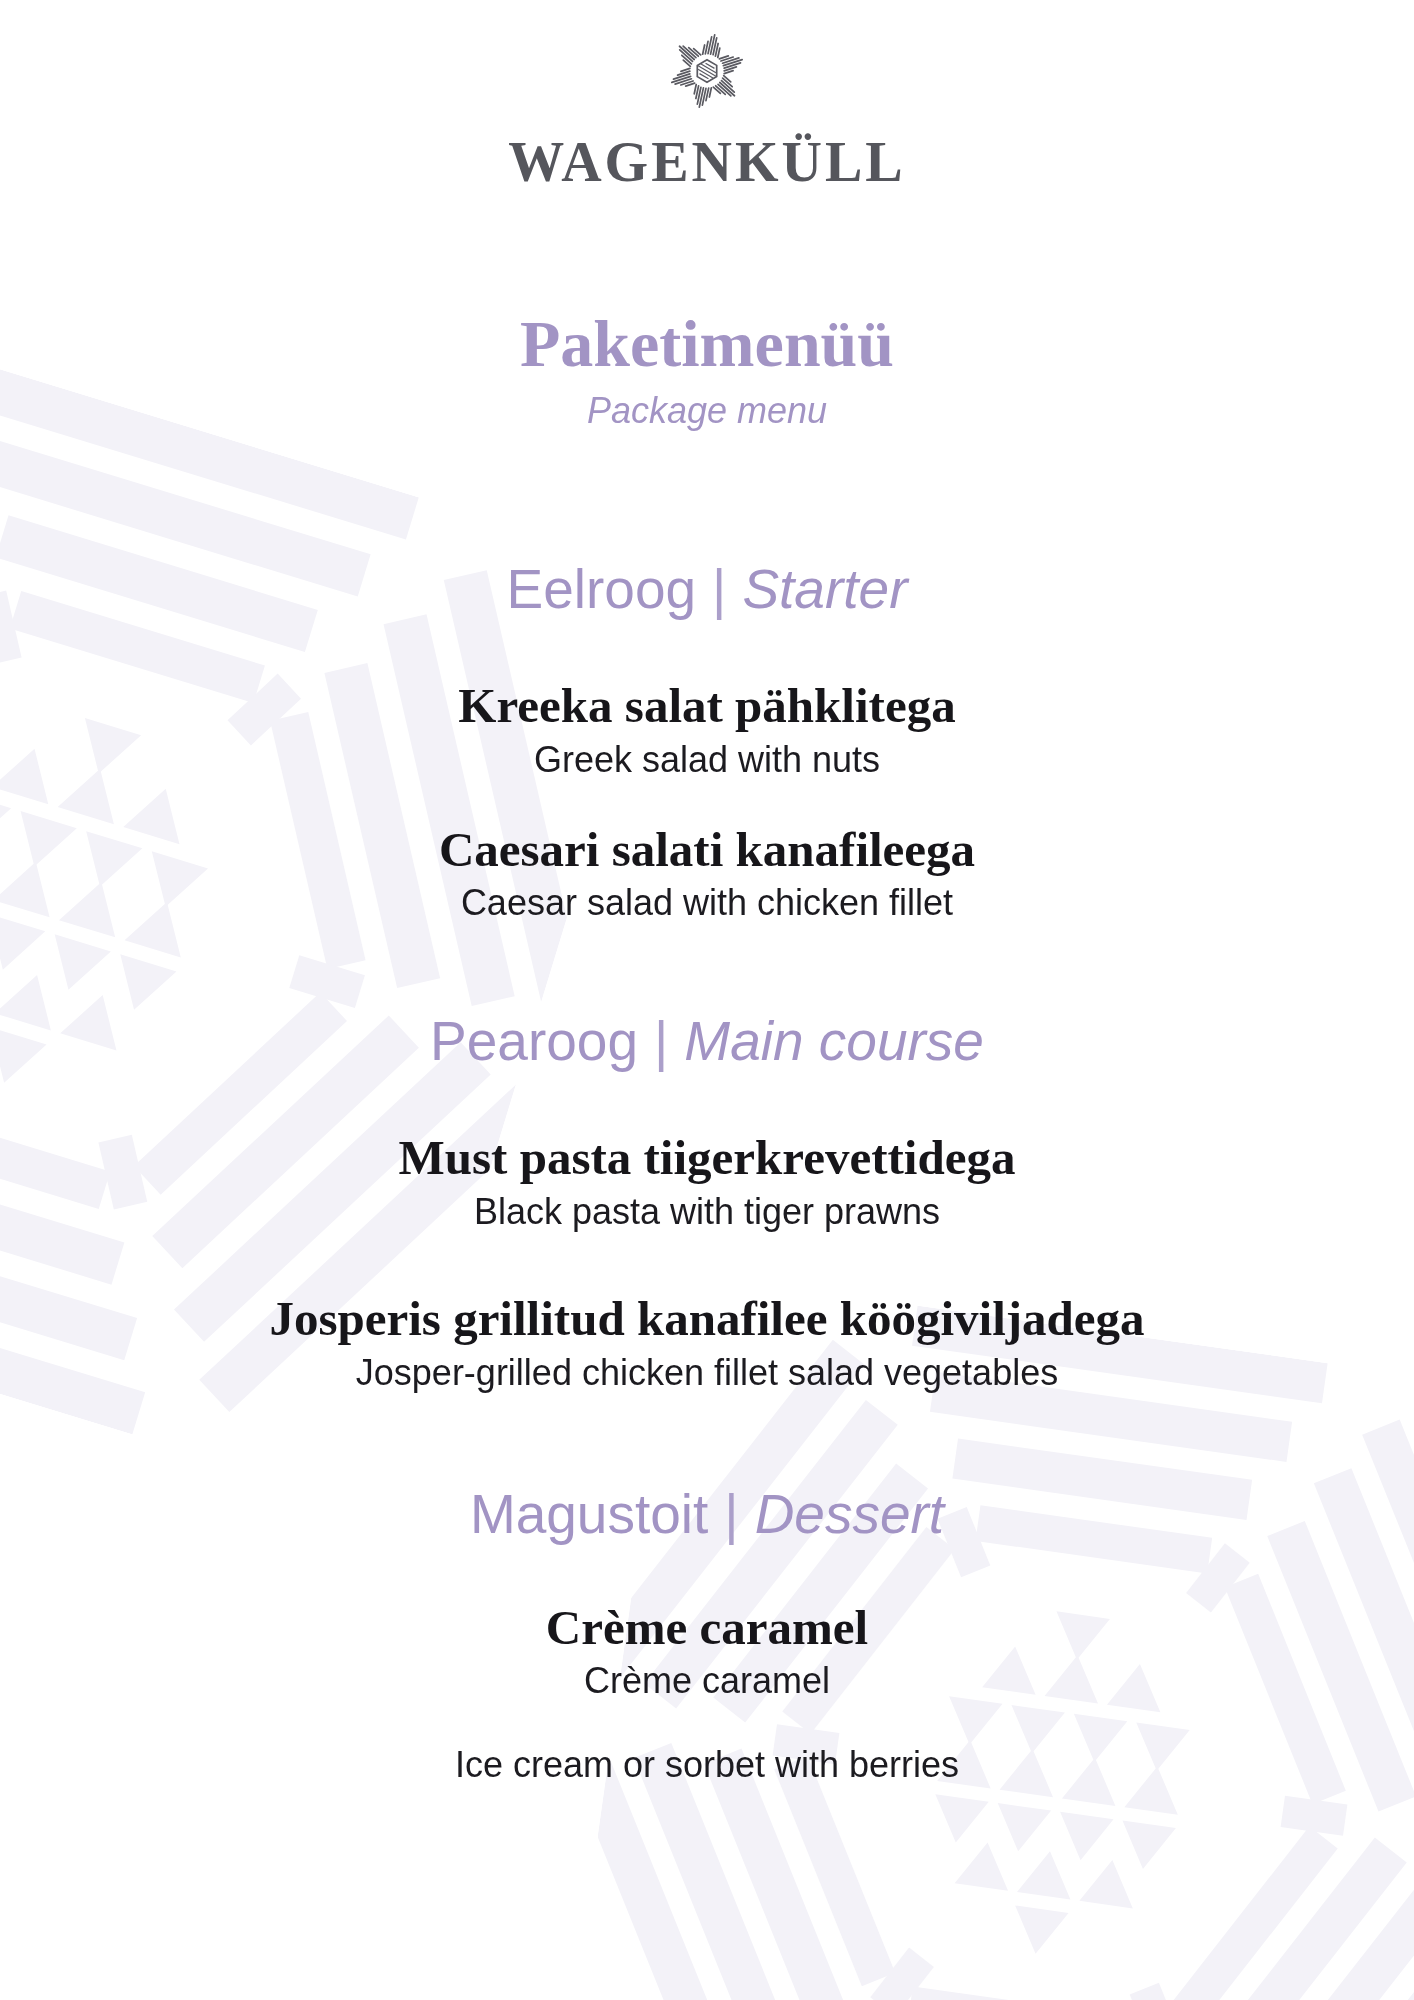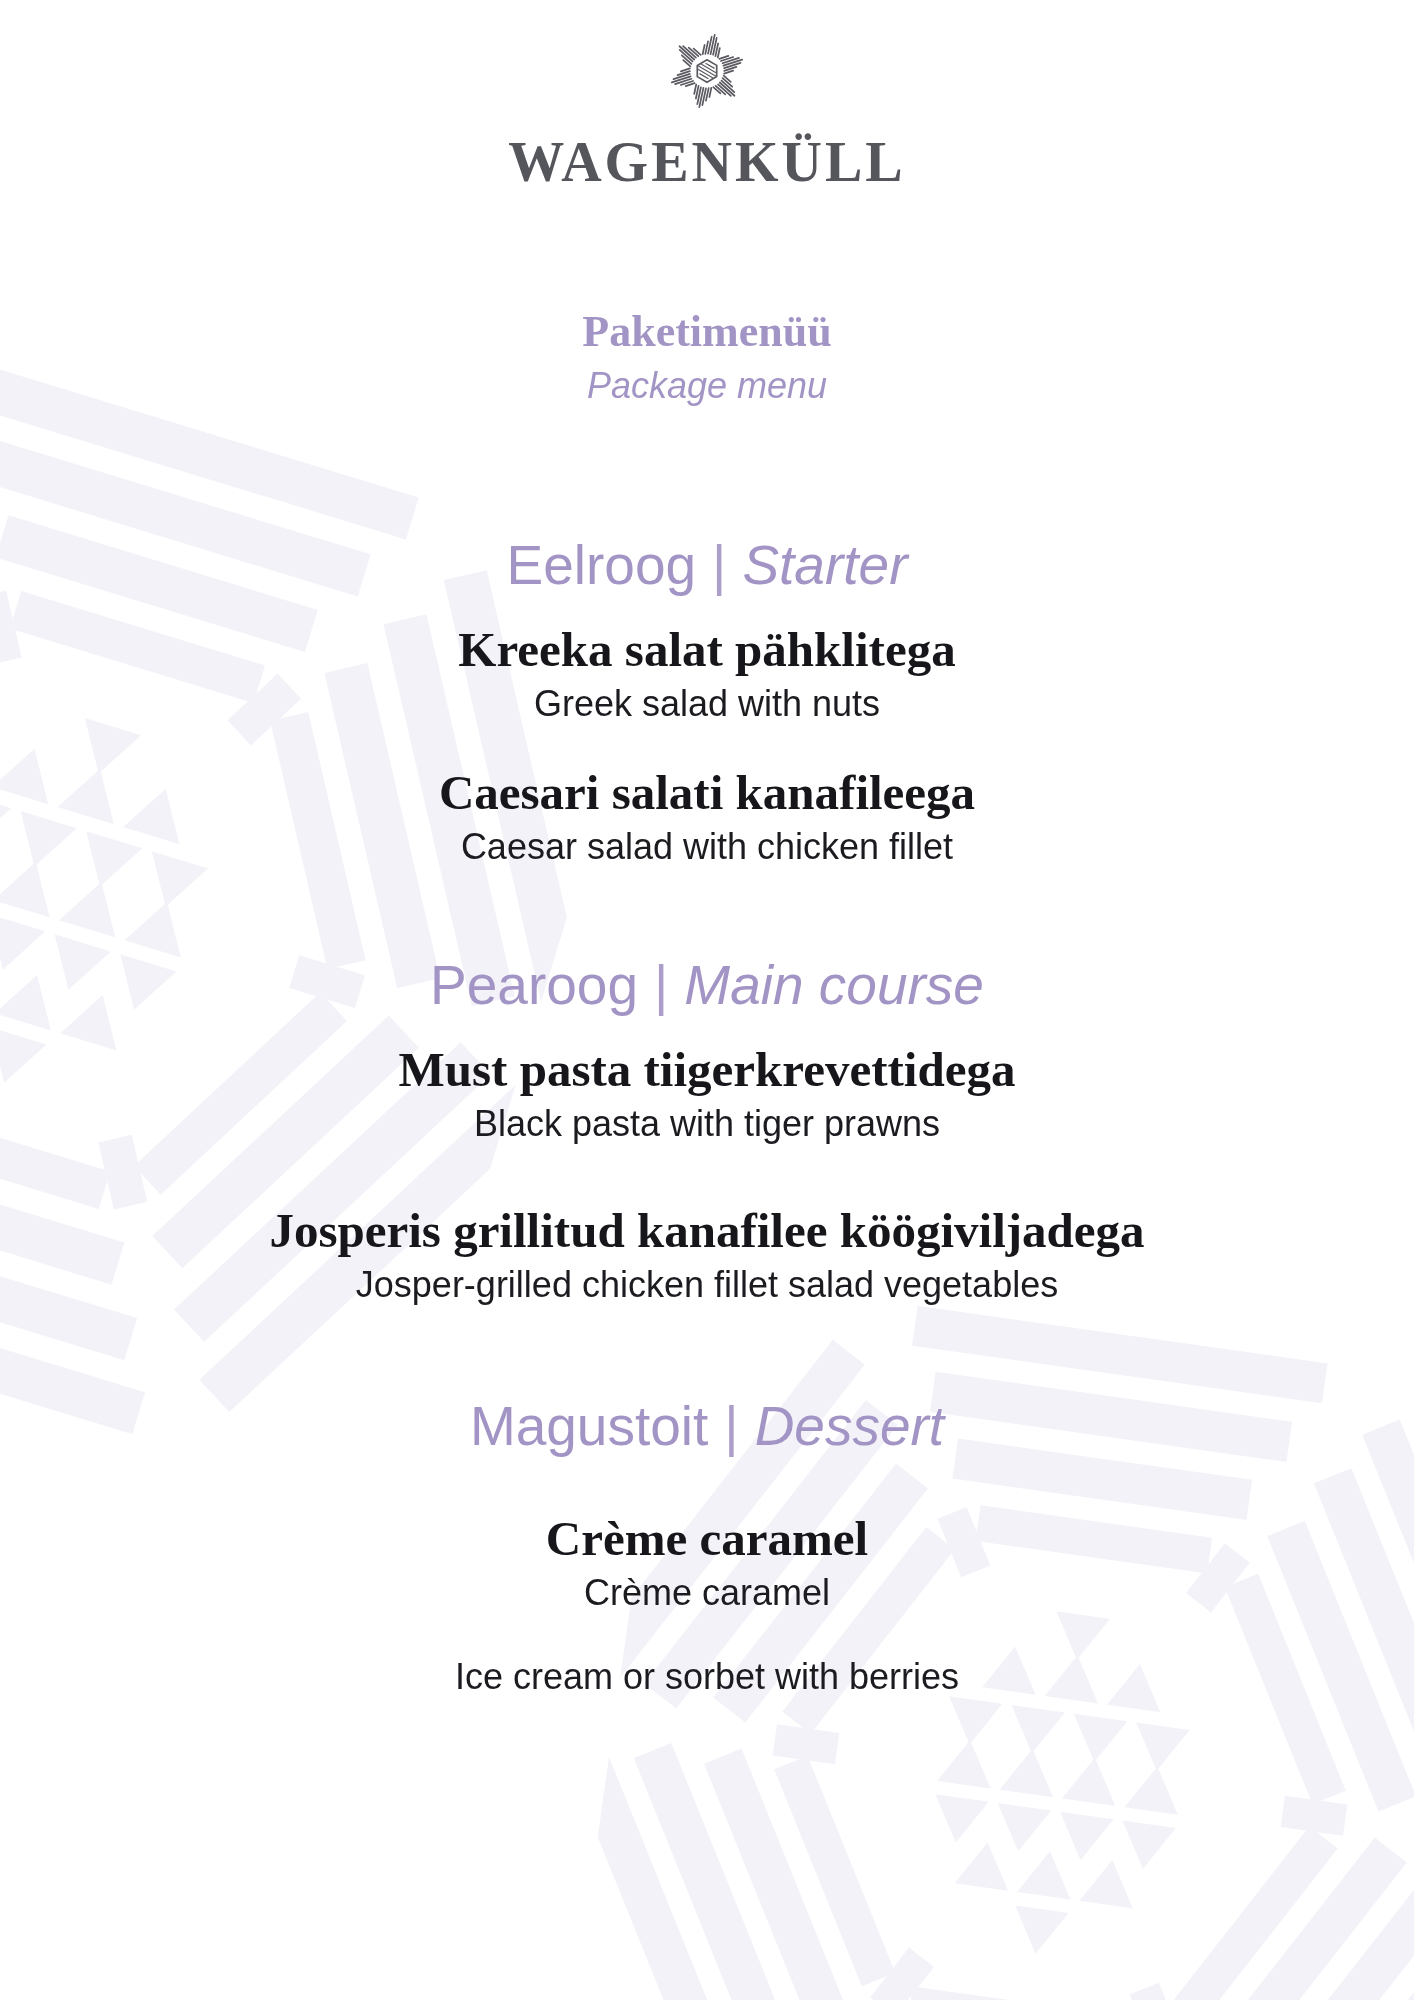--- a/index.html
+++ b/index.html
@@ -21,21 +21,21 @@
     font-family:"Liberation Serif", serif;
     font-weight:700;
     font-size:56px;line-height:1.0;
     letter-spacing:3px;
     color:#55565c;
   }
   .menu-title{margin-top:118px;}
   .menu-title .et{
     font-family:"Liberation Serif", serif;
     font-weight:700;
-    font-size:44px;line-height:1.1;
+    font-size:66px;line-height:1.1;
     color:#a294c4;
   }
   .menu-title .en{
     margin-top:10px;
     font-style:italic;
     font-size:36px;line-height:1.1;
     color:#a294c4;
   }
   .sec-head{
     margin:0;
@@ -52,21 +52,21 @@
     font-family:"Liberation Serif", serif;
     font-weight:700;
     font-size:49px;line-height:1.2;
     color:#17161a;
   }
   .item-sub{
     margin-top:3px;
     font-size:36px;line-height:1.15;
     color:#1c1b20;
   }
-  .mt48{margin-top:24px;}
+  .mt48{margin-top:56px;}
   .mt40{margin-top:40px;}
   .mt58{margin-top:58px;}
   .mt52{margin-top:52px;}
   .mt42{margin-top:42px;}
 </style>
 </head>
 <body>
 
 <svg width="0" height="0" style="position:absolute" aria-hidden="true">
   <defs>

